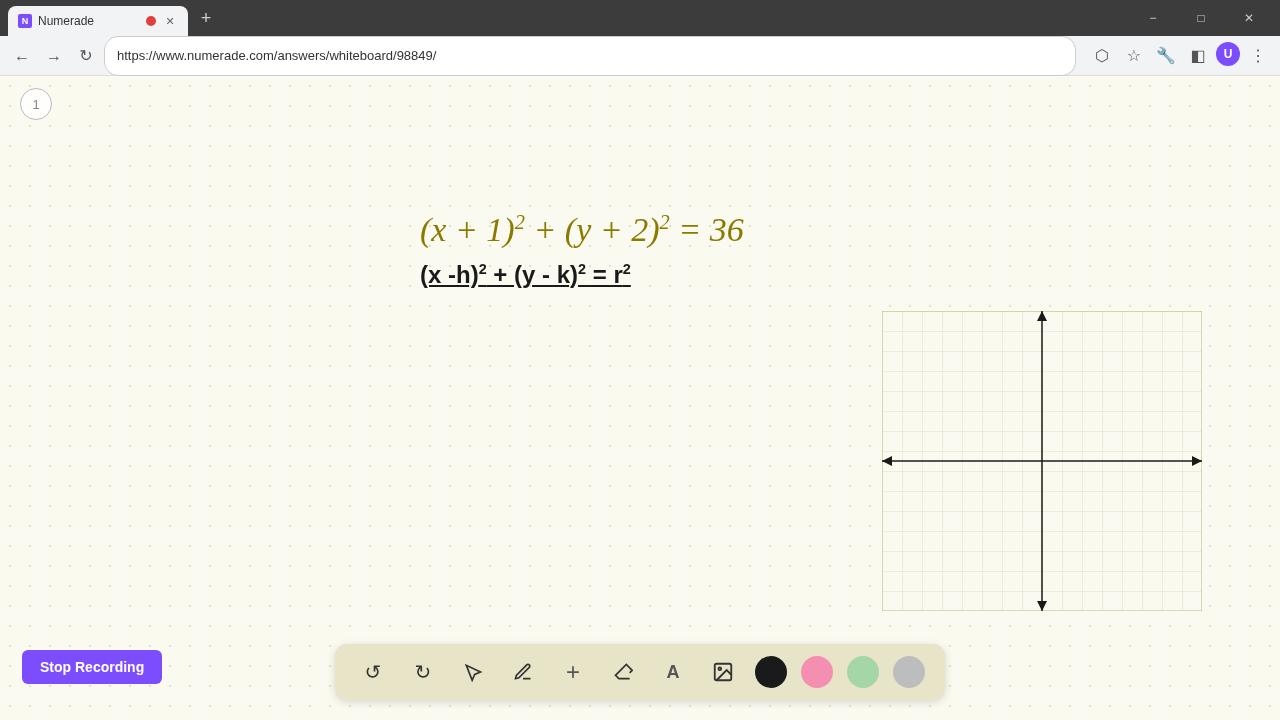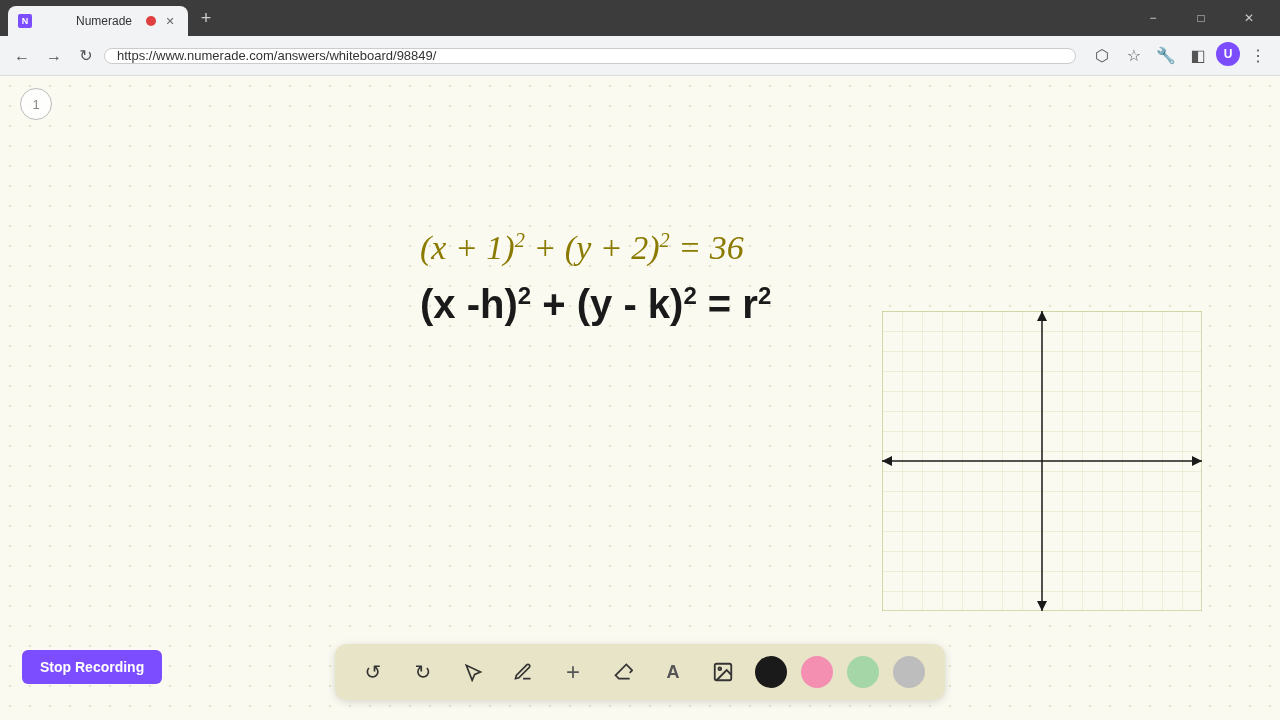--- a/index.html
+++ b/index.html
@@ -17,21 +17,21 @@
       gap: 4px;
       border-bottom: 1px solid #ddd;
     }
     .nav-btn {
       width: 28px; height: 28px;
       display: flex; align-items: center; justify-content: center;
       color: #555; font-size: 16px; cursor: pointer; border-radius: 50%;
     }
     .address-bar {
       flex: 1;
-      height: 16px;
+      height: 40px;
       background: #fff;
       border: 1px solid #ccc;
       border-radius: 14px;
       display: flex;
       align-items: center;
       padding: 0 12px;
       font-size: 13px;
       color: #333;
     }
     .nav-icons { display: flex; gap: 4px; margin-left: 8px; }
@@ -83,30 +83,30 @@
       left: 420px;
       z-index: 5;
     }
 
     .equation-1 {
       font-size: 34px;
       color: #8B7A00;
       font-family: 'Times New Roman', serif;
       font-style: italic;
       line-height: 1.4;
-      margin-top: 18px;
     }
 
     .equation-2 {
-      font-size: 40px;
+      font-size: 24px;
       color: #1a1a1a;
       font-family: 'Comic Sans MS', cursive, sans-serif;
       font-weight: bold;
       line-height: 1.4;
       margin-top: 4px;
+      text-decoration: underline;
     }
 
     sup {
       font-size: 0.6em;
       vertical-align: super;
     }
 
     
     .coordinate-grid {
       position: absolute;
@@ -187,21 +187,21 @@
       padding: 0 10px;
       font-size: 12px;
       color: #333;
       gap: 6px;
       min-width: 180px;
       max-width: 220px;
     }
     .chrome-tab-favicon {
       width: 14px; height: 14px;
     }
-    .chrome-tab-title { flex: 1; overflow: hidden; text-overflow: ellipsis; white-space: nowrap; margin-left: 38px; }
+    .chrome-tab-title { flex: 1; overflow: hidden; text-overflow: ellipsis; white-space: nowrap; }
     .chrome-tab-recording {
       width: 10px; height: 10px;
       border-radius: 50%;
       background: #e04040;
       flex-shrink: 0;
     }
     .chrome-tab-close {
       width: 16px; height: 16px;
       border-radius: 50%;
       display: flex; align-items: center; justify-content: center;

